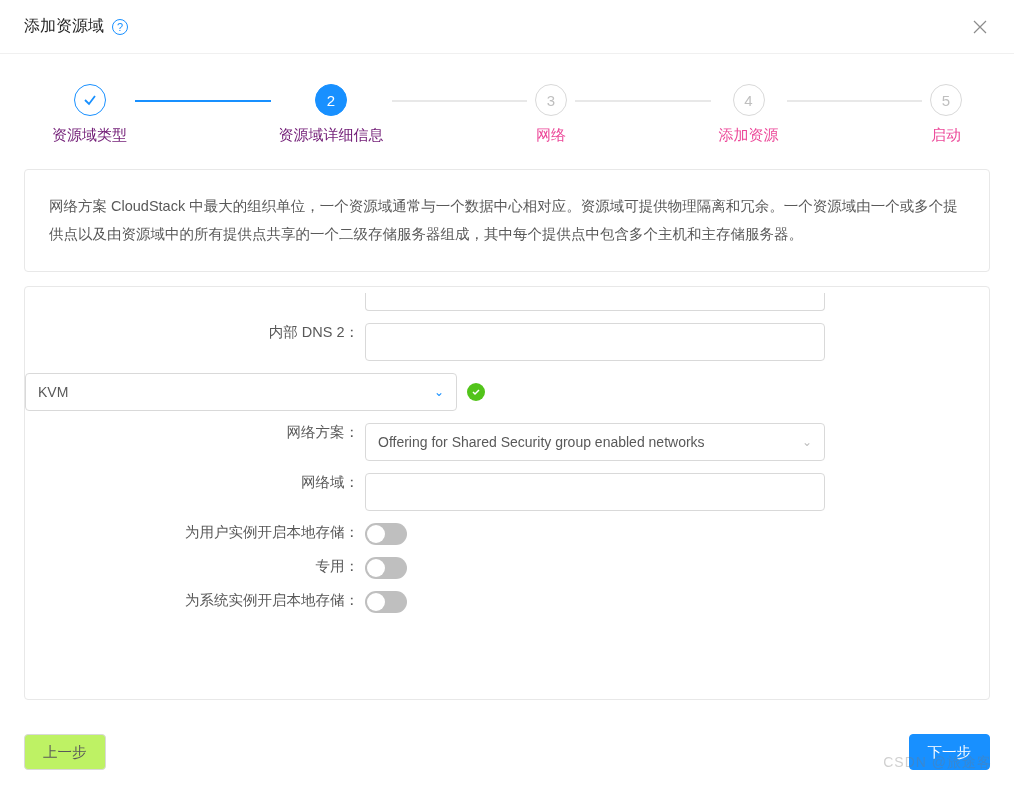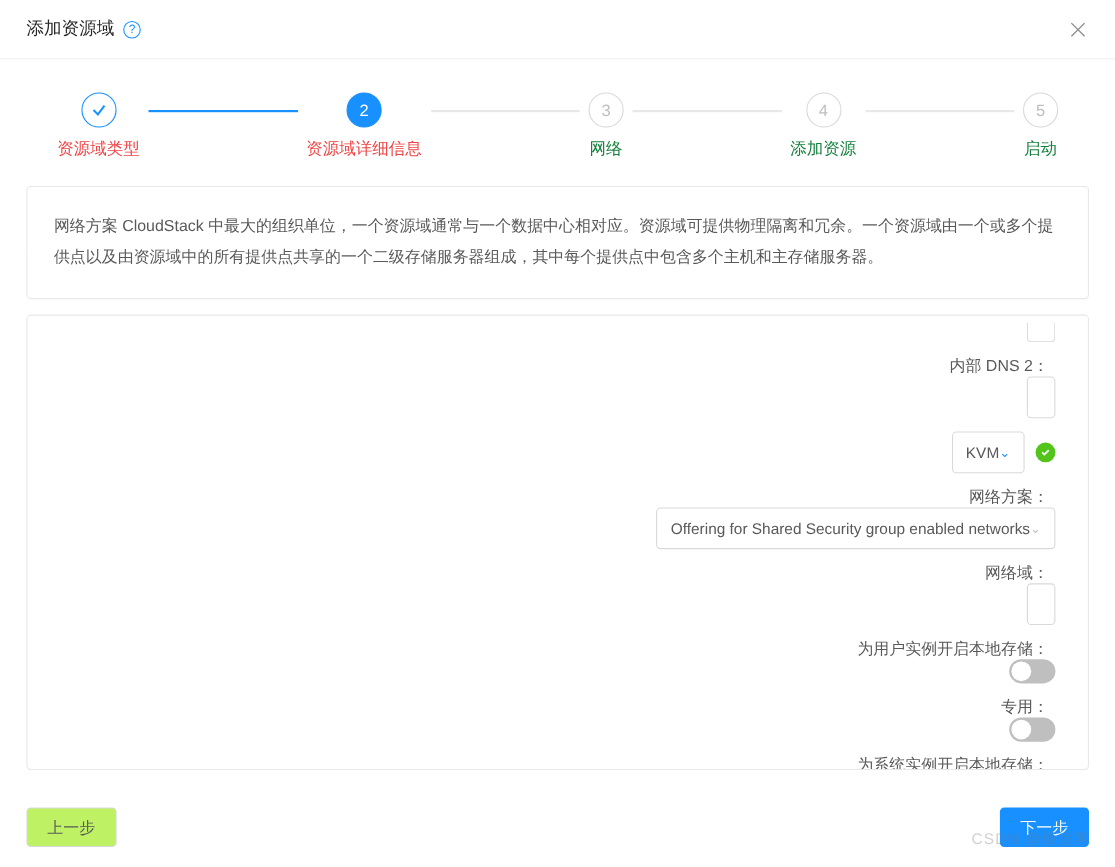--- a/index.html
+++ b/index.html
@@ -103,22 +103,22 @@
     }
     .step-wait .step-icon {
       border: 1.5px solid #d9d9d9;
       color: #bfbfbf;
     }
     .step-title {
       font-size: 15px;
       white-space: nowrap;
     }
     .step-finish .step-title,
-    .step-process .step-title { color: #ef4444; }
-    .step-wait .step-title { color: #15803d; }
+    .step-process .step-title { color: #701a75; }
+    .step-wait .step-title { color: #ec4899; }
     .step-line {
       flex: 1;
       height: 1.5px;
       margin: 16px 8px 0 8px;
     }
     .step-line.done { background: #1890ff; }
     .step-line.wait { background: #e8e8e8; }
 
     .description-box {
       border: 1px solid #e8e8e8;
@@ -153,24 +153,23 @@
       background: #c1c1c1;
       border-radius: 2px;
     }
     .form-scroll::-webkit-scrollbar-button {
       height: 16px;
       background: #f5f5f5;
     }
 
     .form-row {
       display: flex;
-      align-items: flex-end;
+      align-items: flex-start;
       margin: 12px 0;
       padding: 0 30px 0 0;
-      flex-direction: column;
     }
     .form-label {
       width: 340px;
       text-align: right;
       padding-right: 6px;
       color: #595959;
       font-size: 14.5px;
     }
     .required::before {
       content: "* ";

